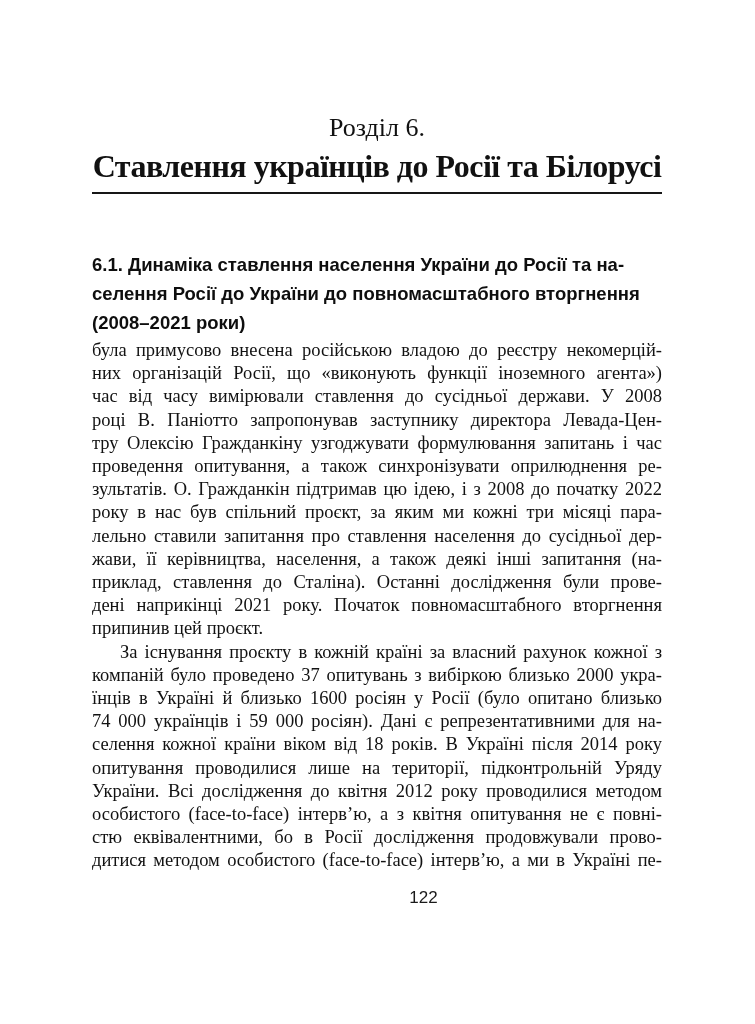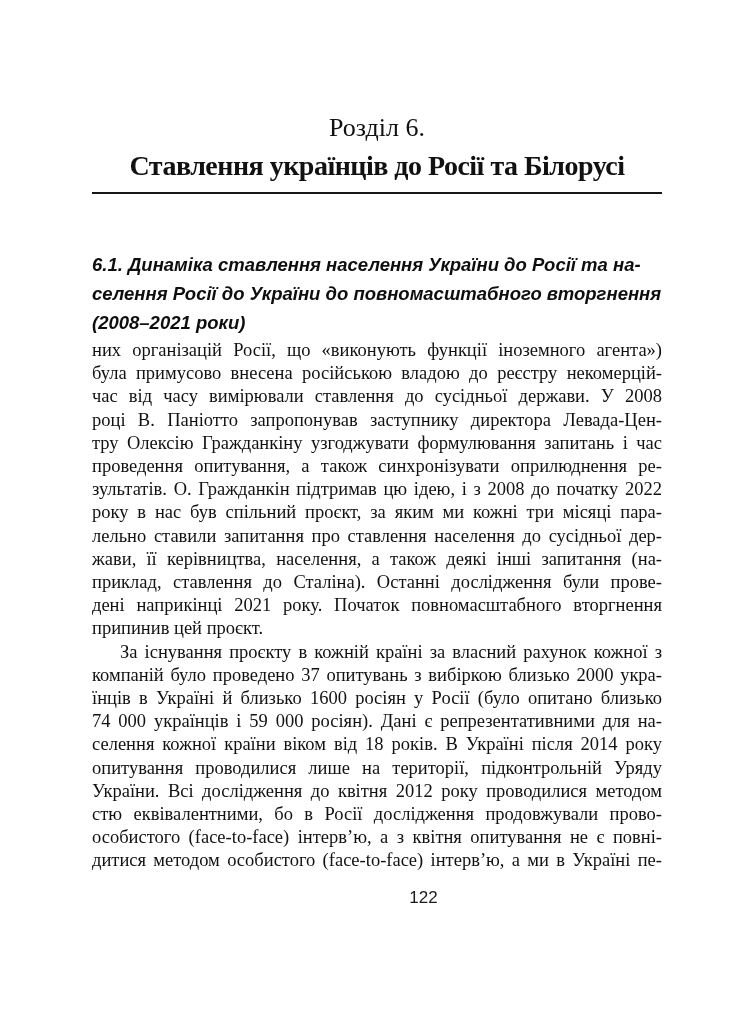--- a/index.html
+++ b/index.html
@@ -28,31 +28,30 @@
     border-bottom: 2px solid #161616;
     padding-bottom: 6px;
   }
   .chapter-label {
     font-size: 26px;
     line-height: 36px;
     font-weight: 400;
   }
   .chapter-title {
     margin: 0;
-    font-size: 28px;
+    font-size: 32px;
     line-height: 40px;
     font-weight: 700;
     letter-spacing: -0.5px;
     white-space: nowrap;
   }
   
   .section-heading {
     margin: 56px 0 0 0;
     font-family: "Liberation Sans", "DejaVu Sans", sans-serif;
-    font-style: italic;
     font-weight: 700;
     font-size: 18.5px;
     line-height: 29px;
     color: #0e0e0e;
   }
   .section-heading .line {
     text-align: left;
   }
   
   .body-text {
@@ -94,44 +93,44 @@
     </header>
 
     <h2 class="section-heading">
         <div class="line line-first">6.1. Динаміка ставлення населення України до Росії та на-</div>
         <div class="line">селення Росії до України до повномасштабного вторгнення</div>
         <div class="line line-last">(2008–2021 роки)</div>
       </h2>
 
     <div class="body-text">
       <div class="paragraph">
+          <div class="line">була примусово внесена російською владою до реєстру некомерцій-</div>
           <div class="line">них організацій Росії, що «виконують функції іноземного агента»)</div>
-          <div class="line">була примусово внесена російською владою до реєстру некомерцій-</div>
           <div class="line">час від часу вимірювали ставлення до сусідньої держави. У 2008</div>
           <div class="line">році В. Паніотто запропонував заступнику директора Левада-Цен-</div>
           <div class="line">тру Олексію Гражданкіну узгоджувати формулювання запитань і час</div>
           <div class="line">проведення опитування, а також синхронізувати оприлюднення ре-</div>
           <div class="line">зультатів. О. Гражданкін підтримав цю ідею, і з 2008 до початку 2022</div>
           <div class="line">року в нас був спільний проєкт, за яким ми кожні три місяці пара-</div>
           <div class="line">лельно ставили запитання про ставлення населення до сусідньої дер-</div>
           <div class="line">жави, її керівництва, населення, а також деякі інші запитання (на-</div>
           <div class="line">приклад, ставлення до Сталіна). Останні дослідження були прове-</div>
           <div class="line">дені наприкінці 2021 року. Початок повномасштабного вторгнення</div>
           <div class="line line-last">припинив цей проєкт.</div>
         </div>
       <div class="paragraph">
           <div class="line line-first">За існування проєкту в кожній країні за власний рахунок кожної з</div>
           <div class="line">компаній було проведено 37 опитувань з вибіркою близько 2000 укра-</div>
           <div class="line">їнців в Україні й близько 1600 росіян у Росії (було опитано близько</div>
           <div class="line">74 000 українців і 59 000 росіян). Дані є репрезентативними для на-</div>
           <div class="line">селення кожної країни віком від 18 років. В Україні після 2014 року</div>
           <div class="line">опитування проводилися лише на території, підконтрольній Уряду</div>
           <div class="line">України. Всі дослідження до квітня 2012 року проводилися методом</div>
+          <div class="line">особистого (face-to-face) інтерв’ю, а з квітня опитування не є повні-</div>
           <div class="line">стю еквівалентними, бо в Росії дослідження продовжували прово-</div>
-          <div class="line">особистого (face-to-face) інтерв’ю, а з квітня опитування не є повні-</div>
           <div class="line">дитися методом особистого (face-to-face) інтерв’ю, а ми в Україні пе-</div>
         </div>
     </div>
 
   </div>
 
   <div class="folio">122</div>
 </div>
 
 </body></html>

